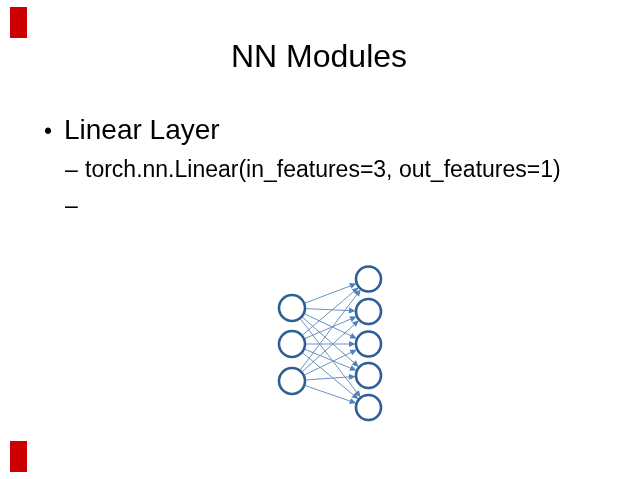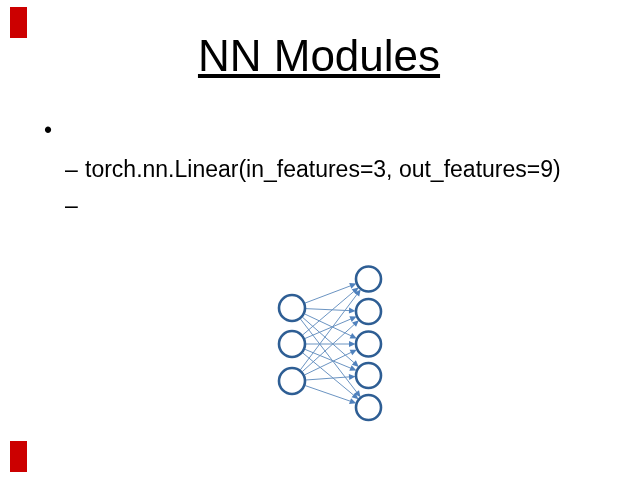--- a/index.html
+++ b/index.html
@@ -18,26 +18,25 @@
     width: 17px;
     height: 31px;
   }
   .accent-bar.top { top: 7px; }
   .accent-bar.bottom { top: 441px; }
   .title {
     position: absolute;
     left: 0; right: 0;
     top: 33px;
     text-align: center;
-    font-size: 44px;
+    font-size: 32px;
     line-height: 46px;
     font-weight: 400;
     color: #000000;
     white-space: nowrap;
-    text-decoration: underline;
   }
   .bullet-row {
     position: absolute;
     display: flex;
     align-items: baseline;
     white-space: nowrap;
   }
   .bullet-l1 {
     left: 44px;
     top: 113px;
@@ -72,25 +71,26 @@
 
 <div class="slide">
 
   <div class="accent-bar top" style="background: rgb(204, 0, 0);"></div>
   <div class="accent-bar bottom" style="background: rgb(204, 0, 0);"></div>
 
   <div class="title">NN Modules</div>
 
   <div class="bullet-row bullet-l1">
     <span class="marker">•</span>
+    <span class="text">Linear Layer</span>
   </div>
 
   <div class="bullet-row bullet-l2 row-0">
     <span class="marker">–</span>
-    <span class="text">torch.nn.Linear(in_features=3, out_features=9)</span>
+    <span class="text">torch.nn.Linear(in_features=3, out_features=1)</span>
   </div>
 
   <div class="bullet-row bullet-l2 row-1">
     <span class="marker">–</span>
   </div>
 
   <svg class="diagram-svg" viewBox="0 0 638 479" xmlns="http://www.w3.org/2000/svg">
       <line x1="305.09094347081935" y1="303.03742012217305" x2="352.1363206614758" y2="285.20322484728365" stroke="#6B94C2" stroke-width="1"></line>
       <polygon points="356.34412391995346,283.60810988655356 351.3295958537503,288.7173670021488 349.20277590611016,283.10696265751193" fill="#4F81BD"></polygon>
       <line x1="305.98537047892756" y1="308.6398535513235" x2="351.01828690134056" y2="310.70018306084563" stroke="#6B94C2" stroke-width="1"></line>

